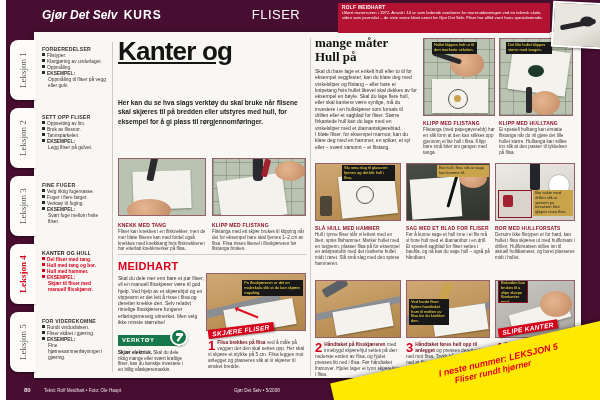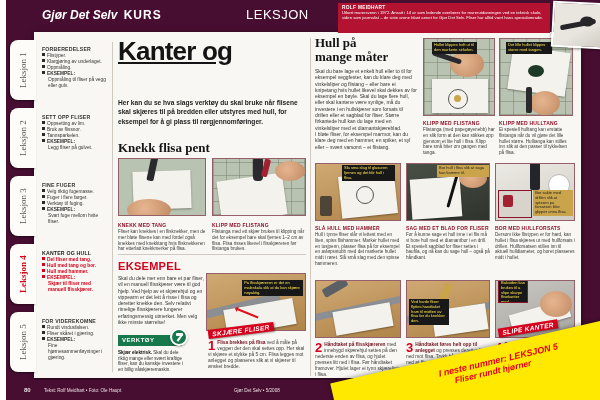--- a/index.html
+++ b/index.html
@@ -106,21 +106,21 @@
 </style>
 </head>
 <body>
 
 <div class="stage">
 
   <div class="brand">
     <span class="b1">Gjør Det Selv</span>
     <span class="b2">KURS</span>
   </div>
-  <div class="section-title">LEKSJON</div>
+  <div class="section-title">FLISER</div>
 
   <div class="author-box">
     <div class="author-name">ROLF MEIDHART</div>
     <div class="author-bio">Utlært murersvenn i 1972. Ansatt i 14 år som ledende overlærer for murerutdanningen ved en teknisk skole, siden som journalist – de siste årene blant annet for Gjør Det Selv. Fliser har alltid vært hans spesialområde.</div>
   </div>
   <div class="corner-photo">
     <div class="tool"></div>
     <div class="tool2"></div>
   </div>
 
@@ -165,21 +165,20 @@
       <span class="li"><span class="bullet"></span><span>Rundt vindusfalsen.</span></span>
       <span class="li"><span class="bullet"></span><span>Fliser skåret i gjæring.</span></span>
       <span class="li eks"><span class="bullet"></span><span>EKSEMPEL:</span></span>
       <span class="eksb">Fine hjørnesammenføyninger i gjæring.</span>
     </div>
 
     <div class="main-title">
       <div>Kanter og</div>
     </div>
     <div class="intro">Her kan du se hva slags verktøy du skal bruke når flisene skal skjæres til på bredden eller utstyres med hull, for eksempel for å gi plass til rørgjennomføringer.</div>
-    <div class="serif-h knekk-h">Knekk flisa pent</div>
 
     <div class="ph" style="left:84px;top:126px;width:88px;height:58px;">
       <div class="tile" style="left:14px;top:12px;width:58px;height:38px;transform:rotate(-2deg);"></div>
       <div class="tool" style="left:30px;top:-4px;width:7px;height:26px;transform:rotate(12deg);"></div>
       <div class="hand" style="left:8px;top:40px;width:44px;height:22px;"></div>
     </div>
     <div class="ph" style="left:178px;top:126px;width:94px;height:58px;">
       <div class="grid"></div>
       <div class="tile" style="left:6px;top:18px;width:66px;height:42px;transform:rotate(-8deg);"></div>
       <div class="tool" style="left:40px;top:-2px;width:10px;height:24px;border-radius:4px;"></div>
@@ -190,21 +189,21 @@
       <div class="cap-t">KNEKK MED TANG</div>
       <div class="cap-b">Fliser kan knekkes i en flisknekker, men de mer bløte flisene kan med fordel også knekkes med knekktang hvis flisknekkeren har etterlatt knekkmerker på flisa.</div>
     </div>
     <div class="cap" style="left:178px;top:190px;width:94px;">
       <div class="cap-t">KLIPP MED FLISTANG</div>
       <div class="cap-b">Flistanga med ett skjær brukes til klipping når det for eksempel bare skal fjernes 1–2 cm av flisa. Flisa risses likevel i flisskjæreren før flistanga brukes.</div>
     </div>
 
     <div class="hdiv" style="left:84px;top:222px;width:188px;"></div>
 
-    <div class="eks-h">EKSEMPEL</div>
+    <div class="eks-h">MEIDHART</div>
     <div class="eks-body">Skal du dele mer enn bare et par fliser, vil en manuell flisskjærer være til god hjelp. Ved hjelp av et skjærehjul og en vippearm er det lett å risse i flisa og deretter knekke den. Selv relativt rimelige flisskjærere fungerer erfaringsmessig utmerket. Men velg ikke minste størrelse!</div>
     <div class="verktoy">VERKTØY</div>
     <div class="verktoy-icon">
       <div class="h1"></div>
         <div class="h2"></div>
     </div>
     <div class="verktoy-body">
       <b>Skjær elektrisk.</b>
       <span>Skal du dele riktig mange eller svært kraftige fliser, kan du kanskje investere i en billig våtskjæremaskin.</span>
     </div>
@@ -216,22 +215,22 @@
       <div class="arrow-red" style="left:28px;top:38px;"></div>
     </div>
     <div class="sticker" style="left:174px;top:294px;transform:rotate(-7deg);">SKJÆRE FLISER</div>
     <div class="step" style="left:174px;top:308px;width:98px;">
       <span class="num">1</span>
       <b>Flisa brekkes på flisa</b>
       <span>ved å måle på veggen der den skal settes opp. Her skal vi skjære et stykke på 5 cm. Flisa legges mot anlegget og plasseres slik at vi skjærer til ønsket bredde.</span>
     </div>
 
     <div class="serif-h hull-h">
+      <div>mange måter</div>
       <div>Hull på</div>
-      <div>mange måter</div>
     </div>
     <div class="hull-body">Skal du bare lage et enkelt hull eller to til for eksempel veggfester, kan du klare deg med vinkelsliper og flistang – eller bare ei knipetang hvis hullet likevel skal dekkes av for eksempel en bøyle. Skal du lage flere hull, eller skal kantene være synlige, må du investere i en hullskjærer som forsats til drillen eller et sagblad for fliser. Større firkantede hull kan du lage med en vinkelsliper med et diamantskjæreblad.
 I bløte fliser, for eksempel marmor, kan du klare deg med en hammer, en spiker, et syl eller – svært varsomt – ei flistang.</div>
 
     <div class="ph" style="left:389px;top:6px;width:72px;height:78px;">
       <div class="grid"></div>
       <div class="tile" style="left:8px;top:40px;width:56px;height:34px;"></div>
       <div class="ring" style="left:24px;top:50px;width:18px;height:18px;"></div>
       <div class="hole" style="left:30px;top:56px;width:7px;height:7px;background:#caa44b;"></div>
       <div class="hand" style="left:26px;top:12px;width:34px;height:26px;"></div>

